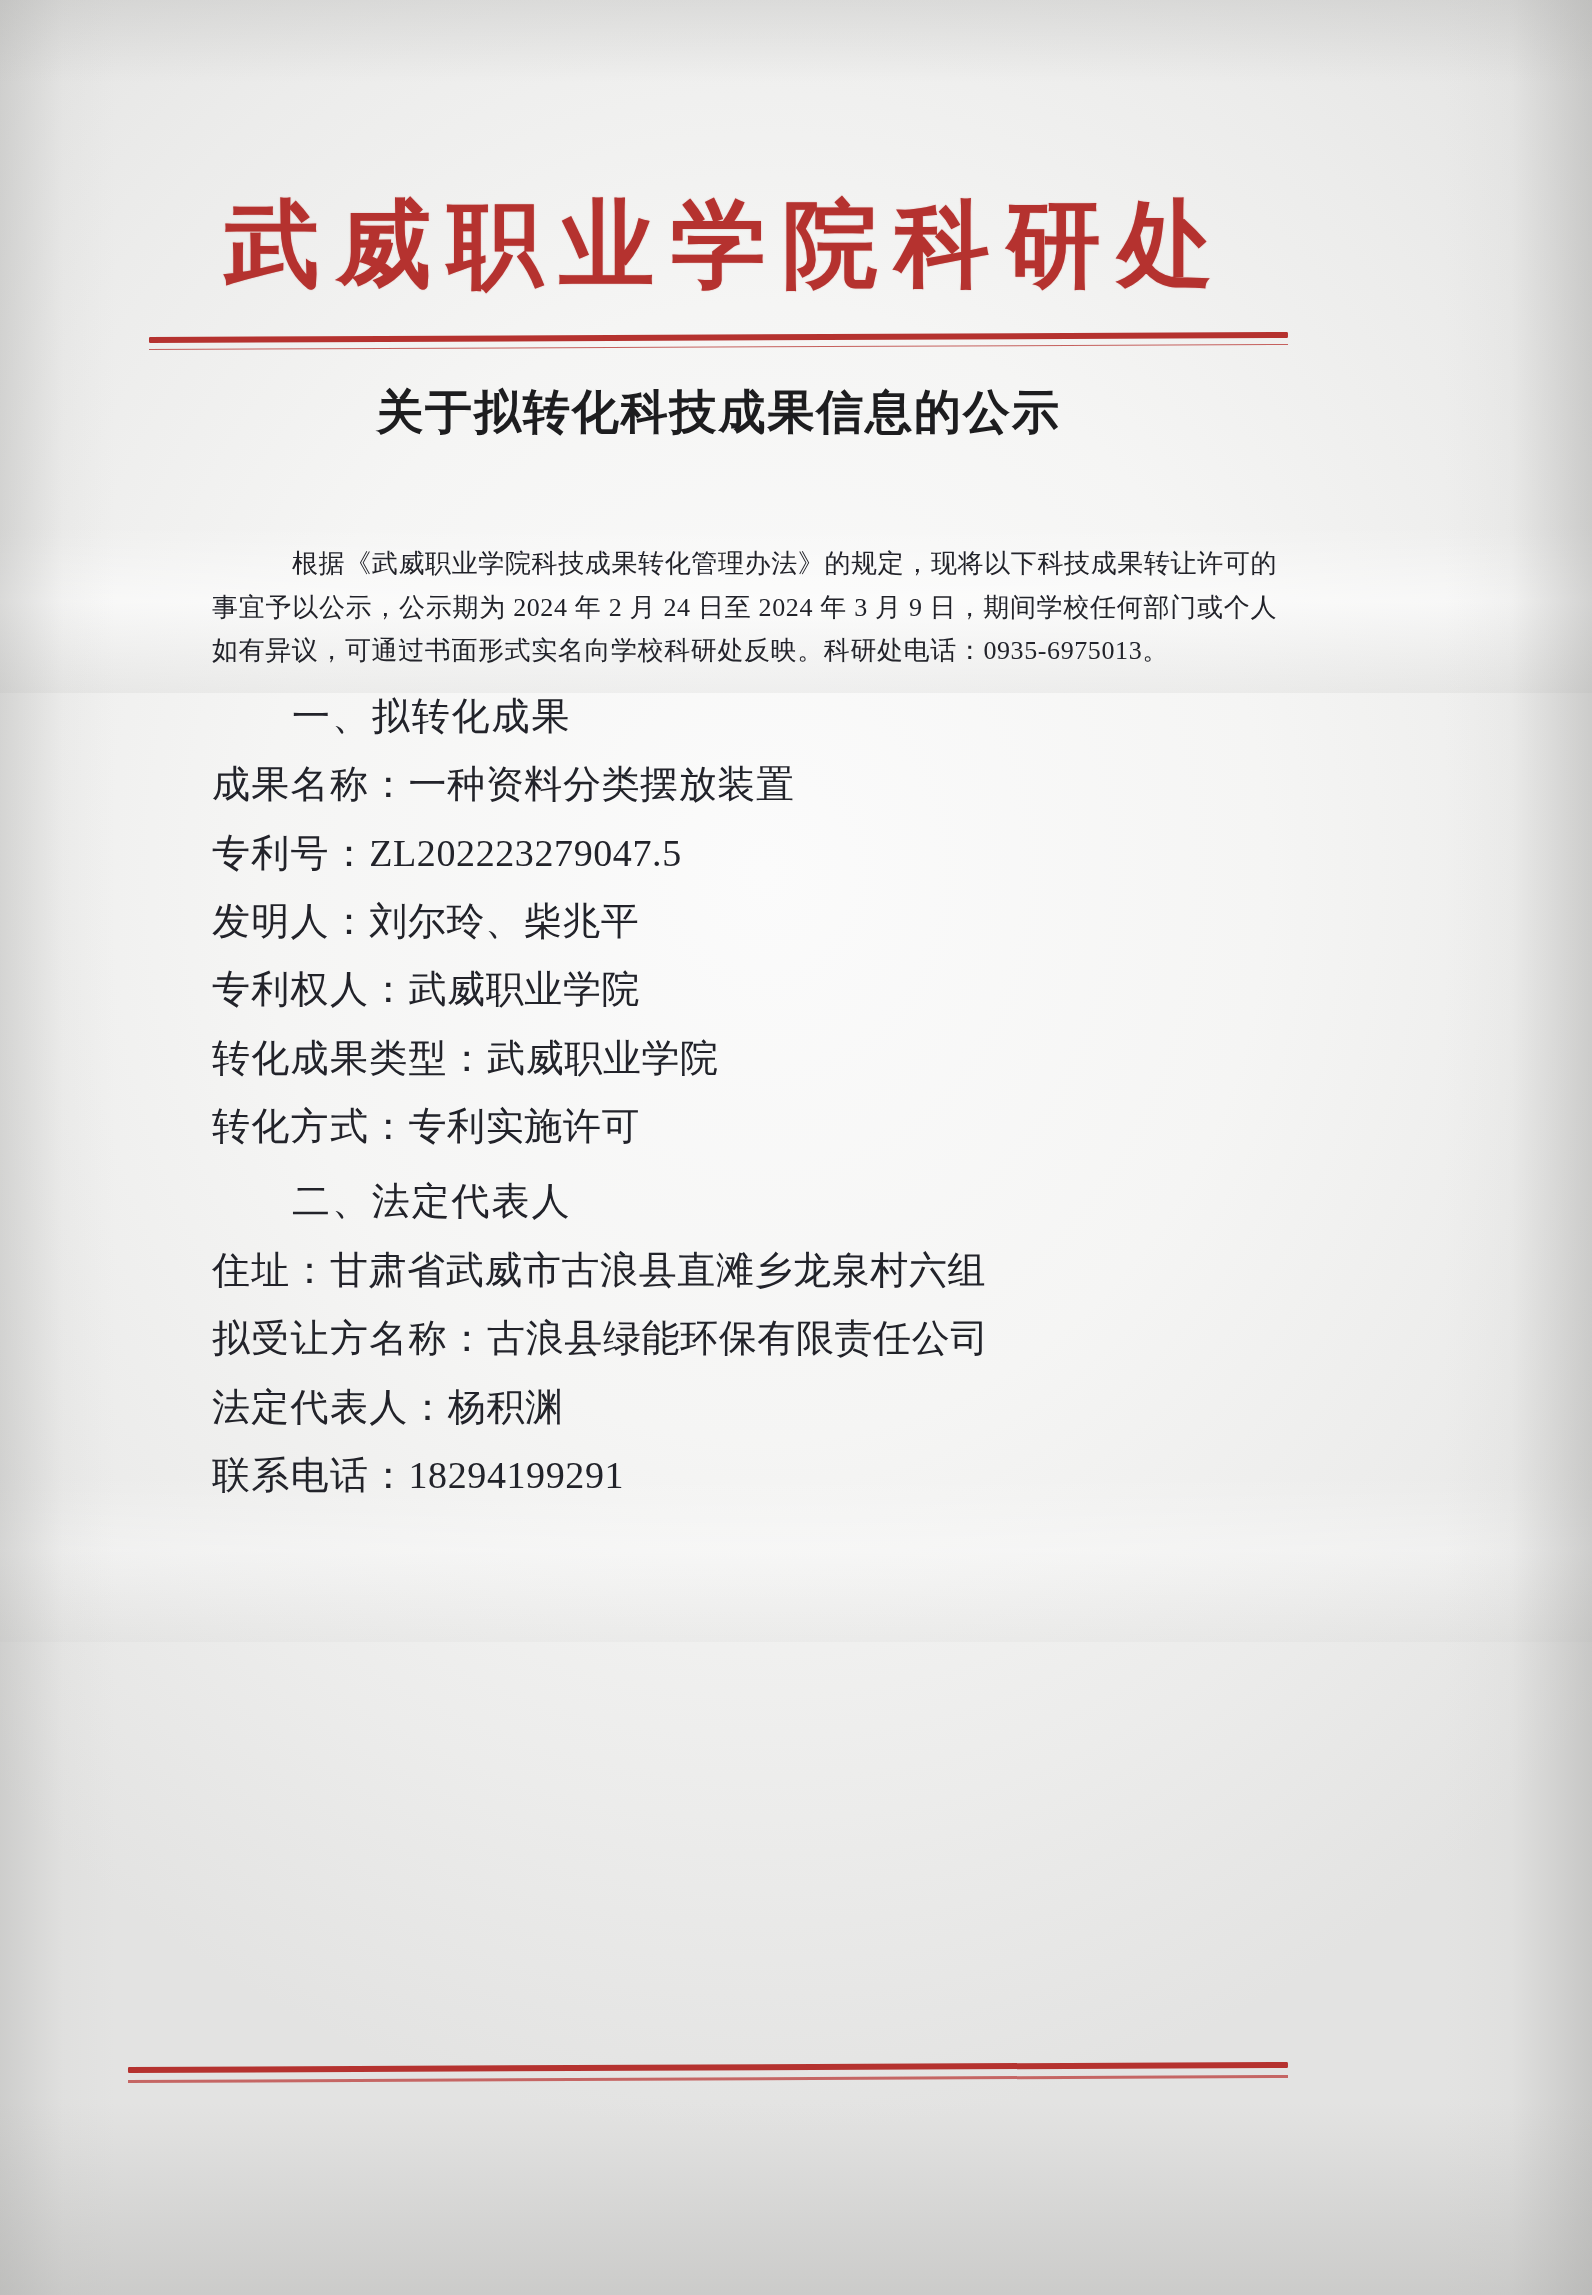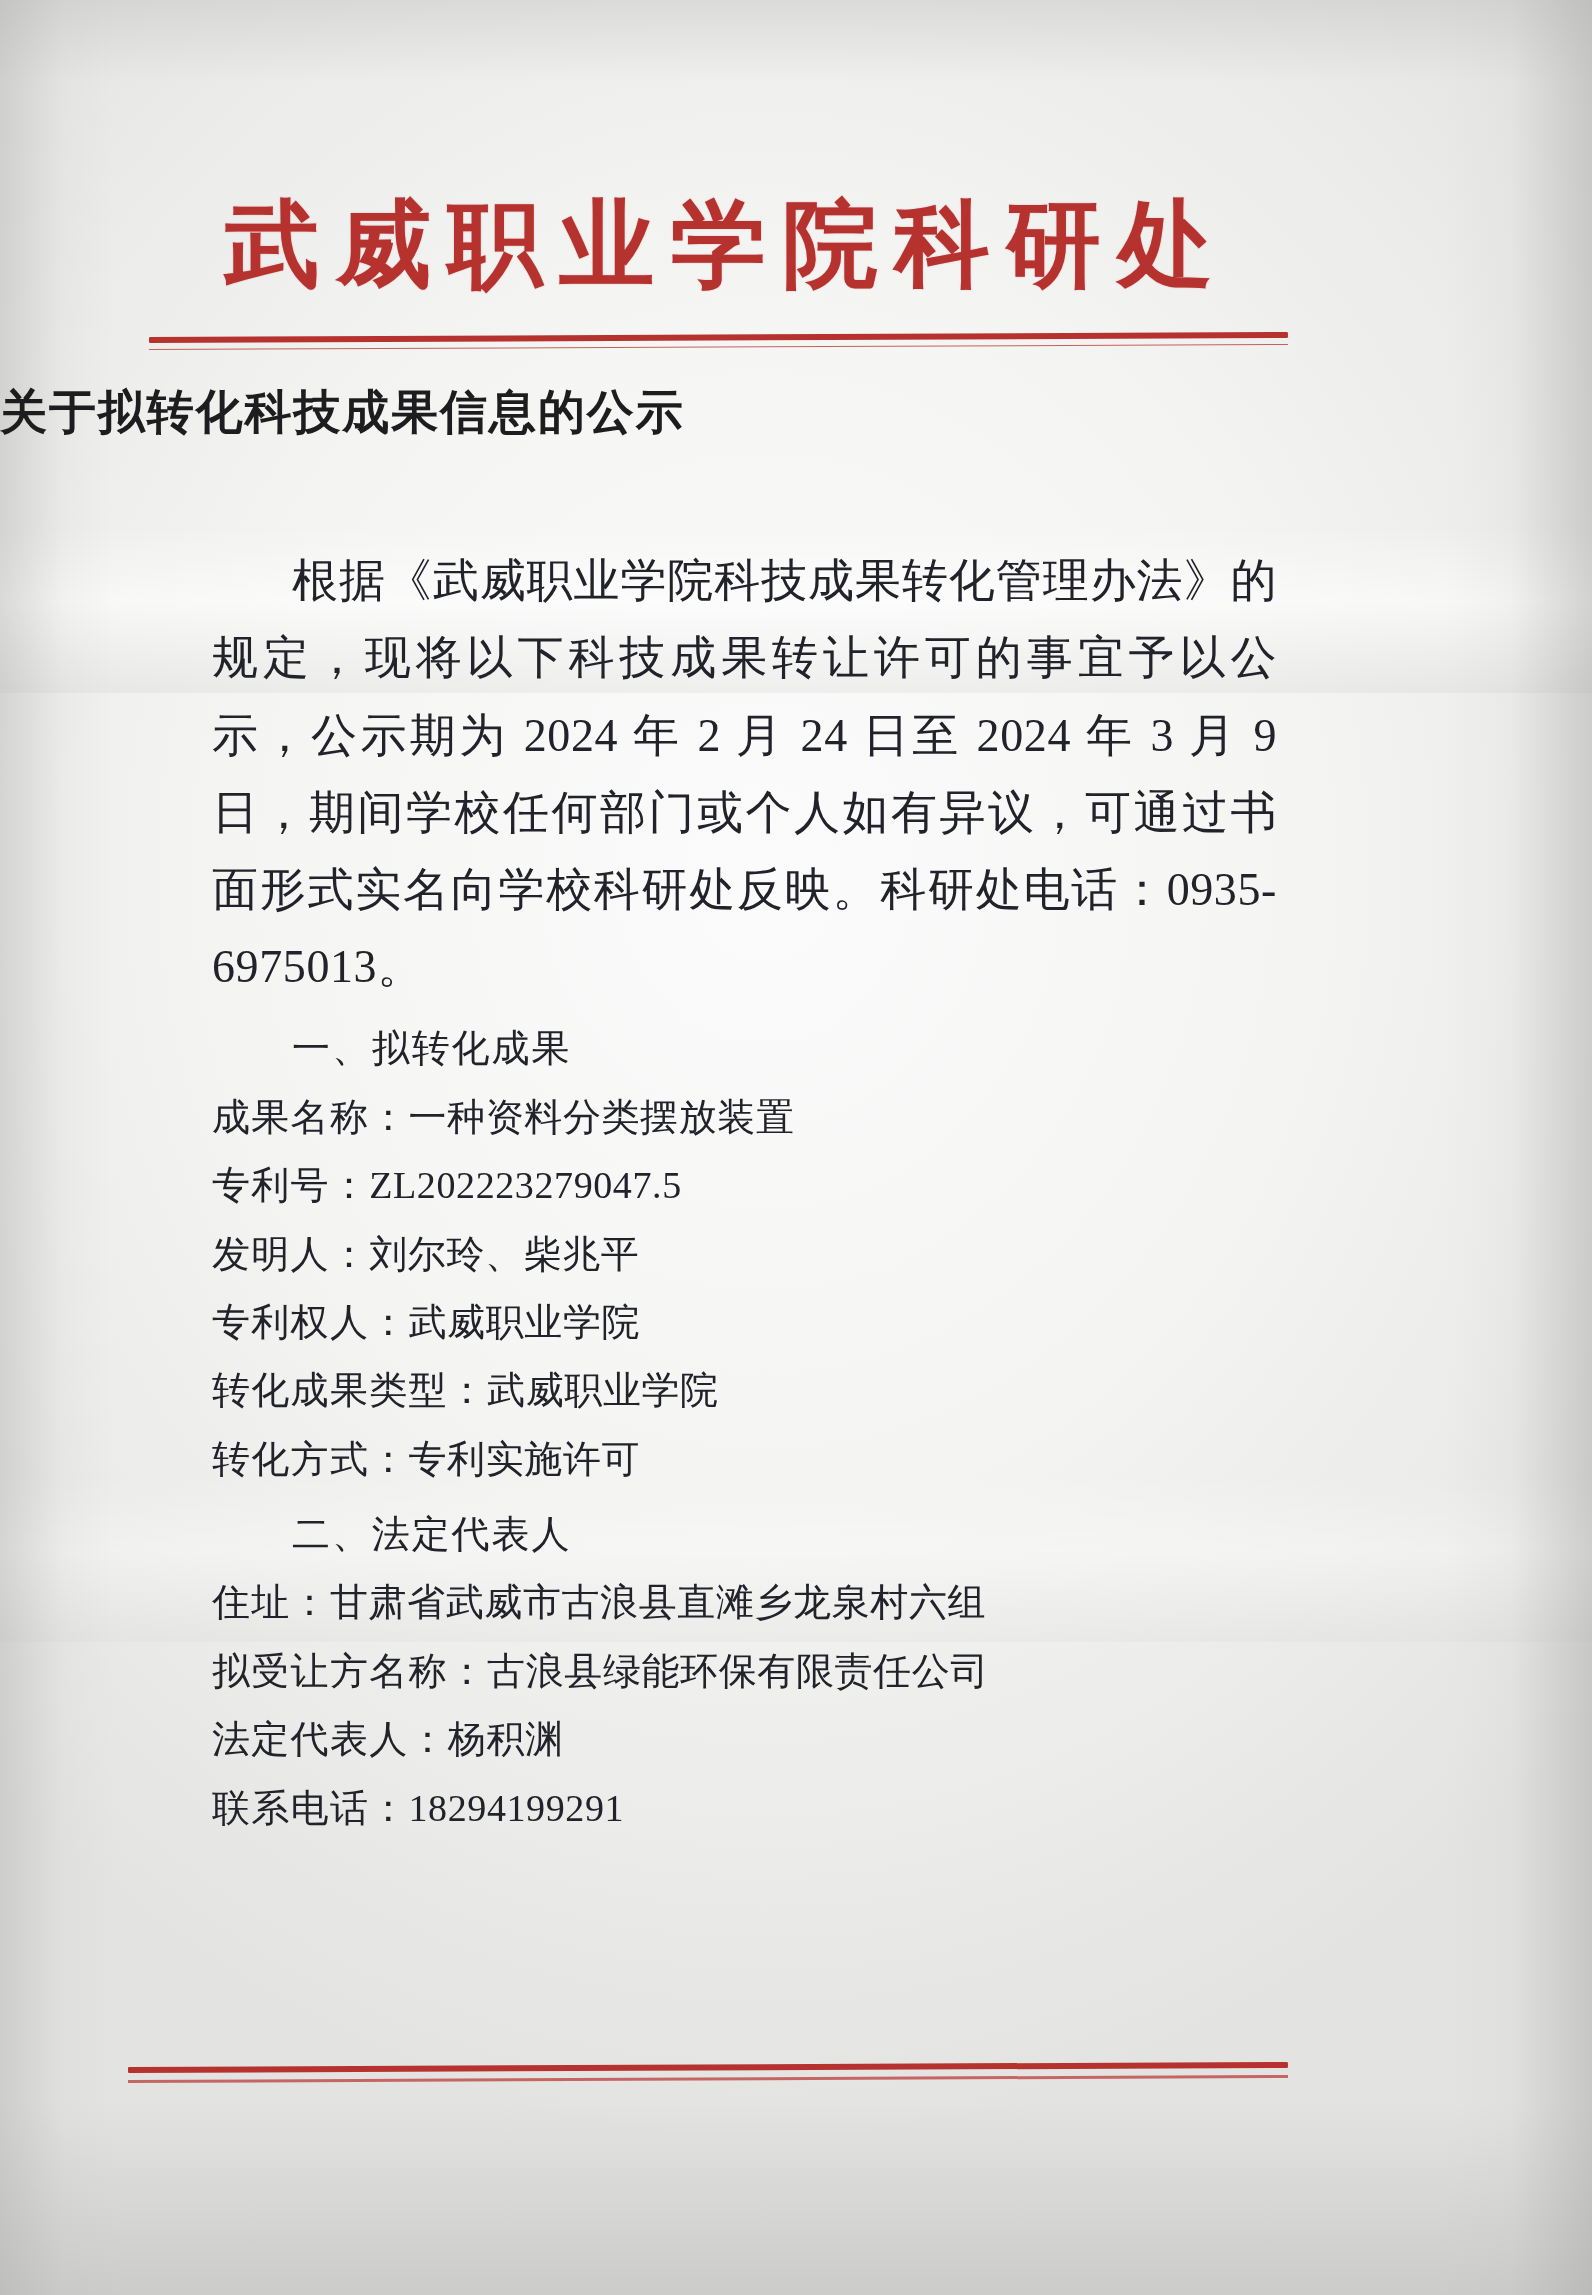--- a/index.html
+++ b/index.html
@@ -99,36 +99,37 @@
     background: #c0504d;
     opacity: .9;
   }
 
   
   .doc-title {
     position: absolute;
     left: 0;
     top: 365px;
     width: 100%;
+    text-align: center;
     font-family: "DejaVu Serif", "Liberation Serif", serif;
     font-weight: bold;
     font-size: 47px;
     letter-spacing: 1.9px;
     color: #1d1d1f;
   }
 
   
   .body-wrap {
     position: absolute;
     left: 212px;
     right: 160px;
     top: 526px;
   }
   .para {
-    font-size: 46px;
+    font-size: 26px;
     line-height: 1.68;
     color: #22232a;
     text-indent: 80px;
     letter-spacing: 0.6px;
     margin-bottom: 10.3px;
     text-align: justify;
   }
 
   .section-head {
     font-size: 38px;

